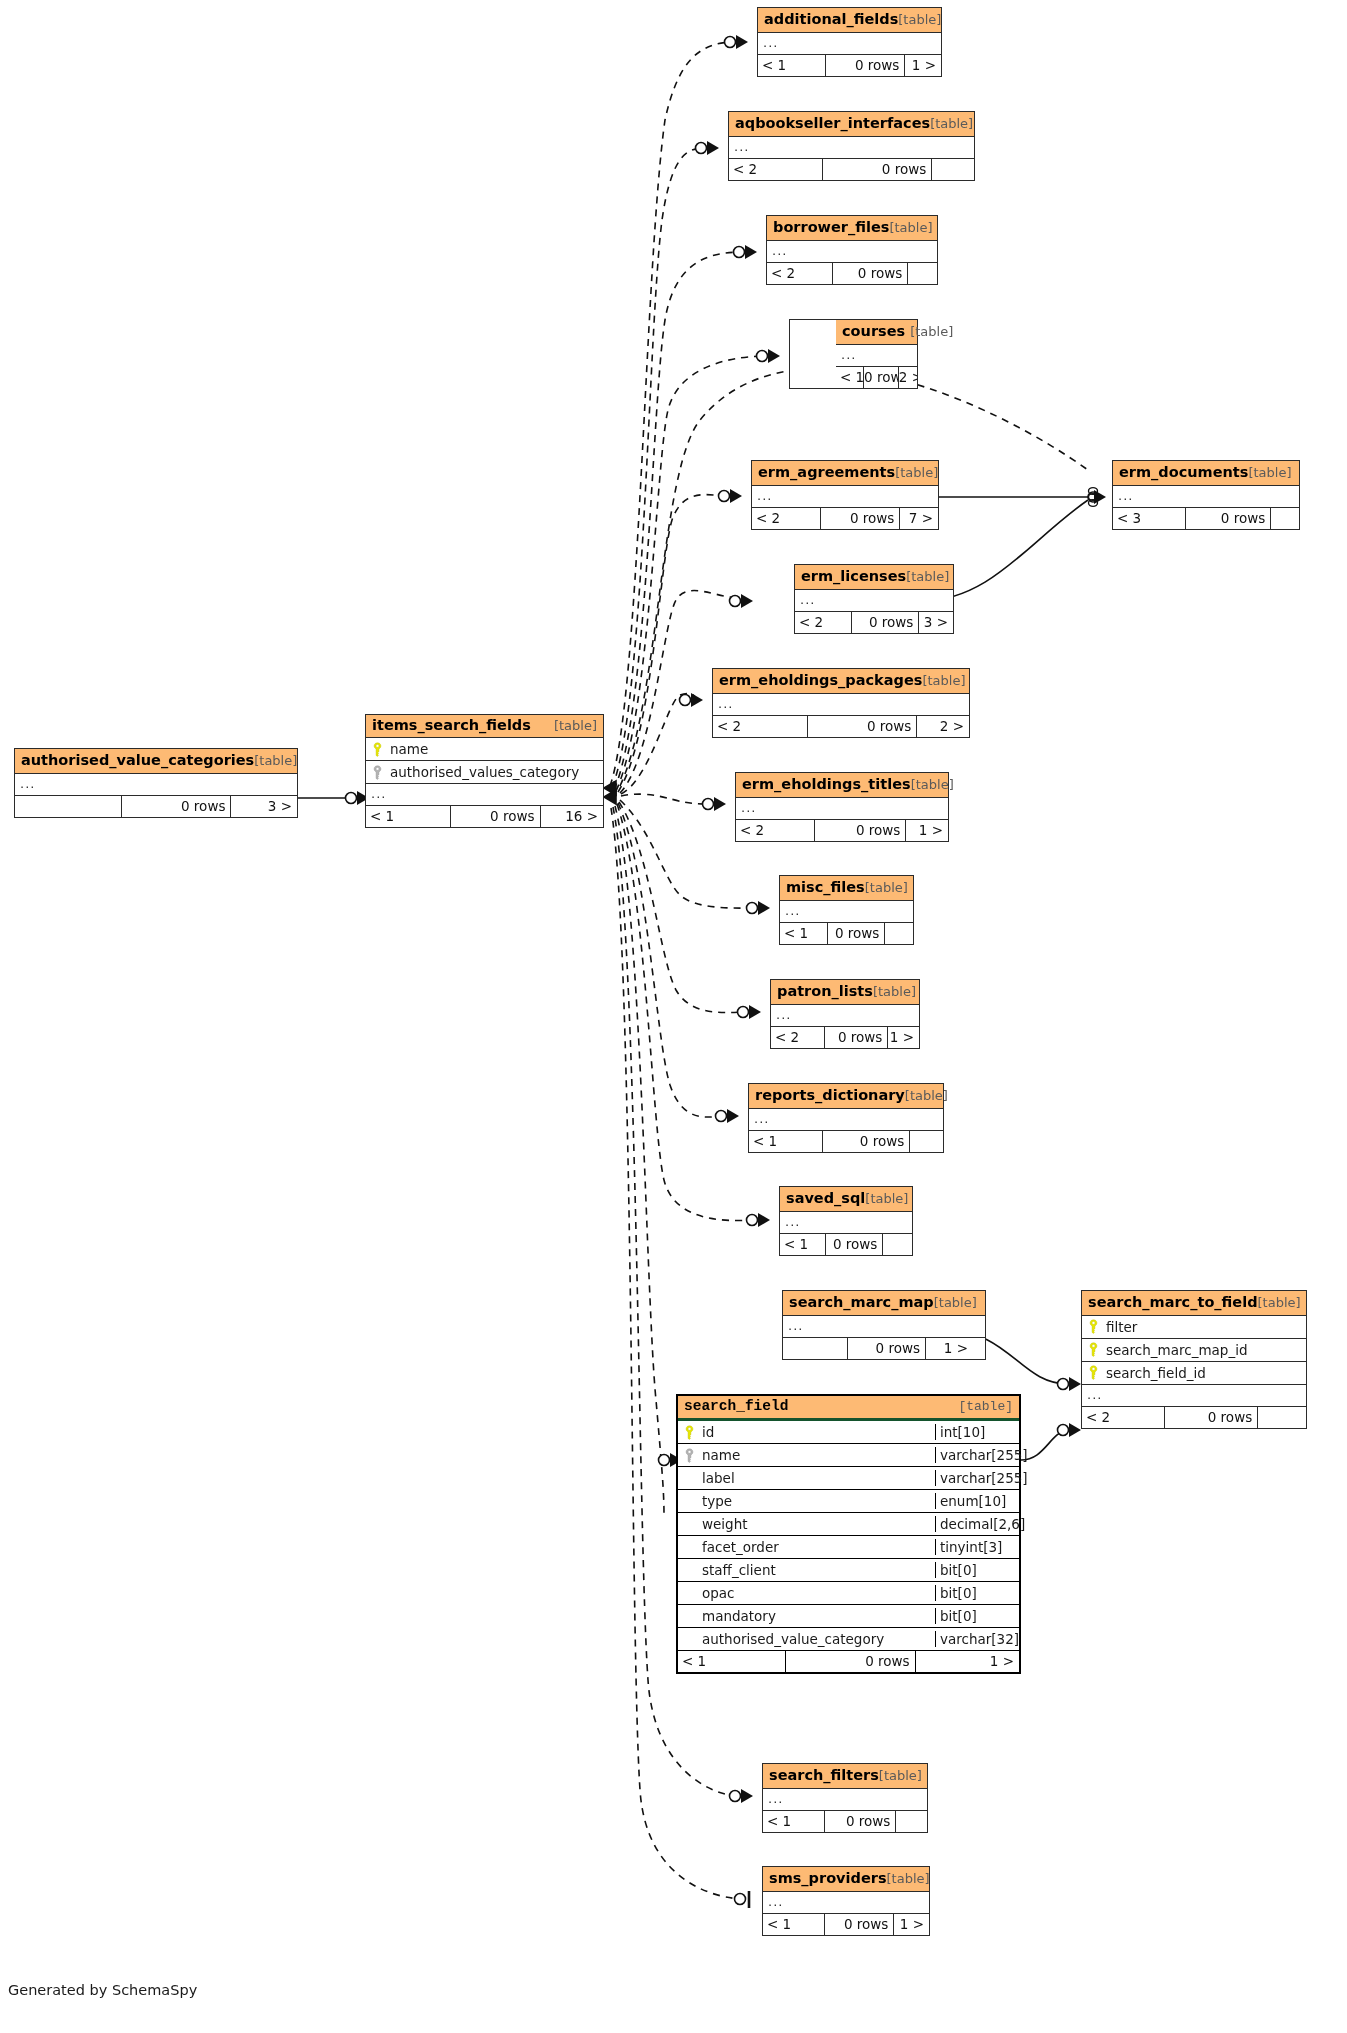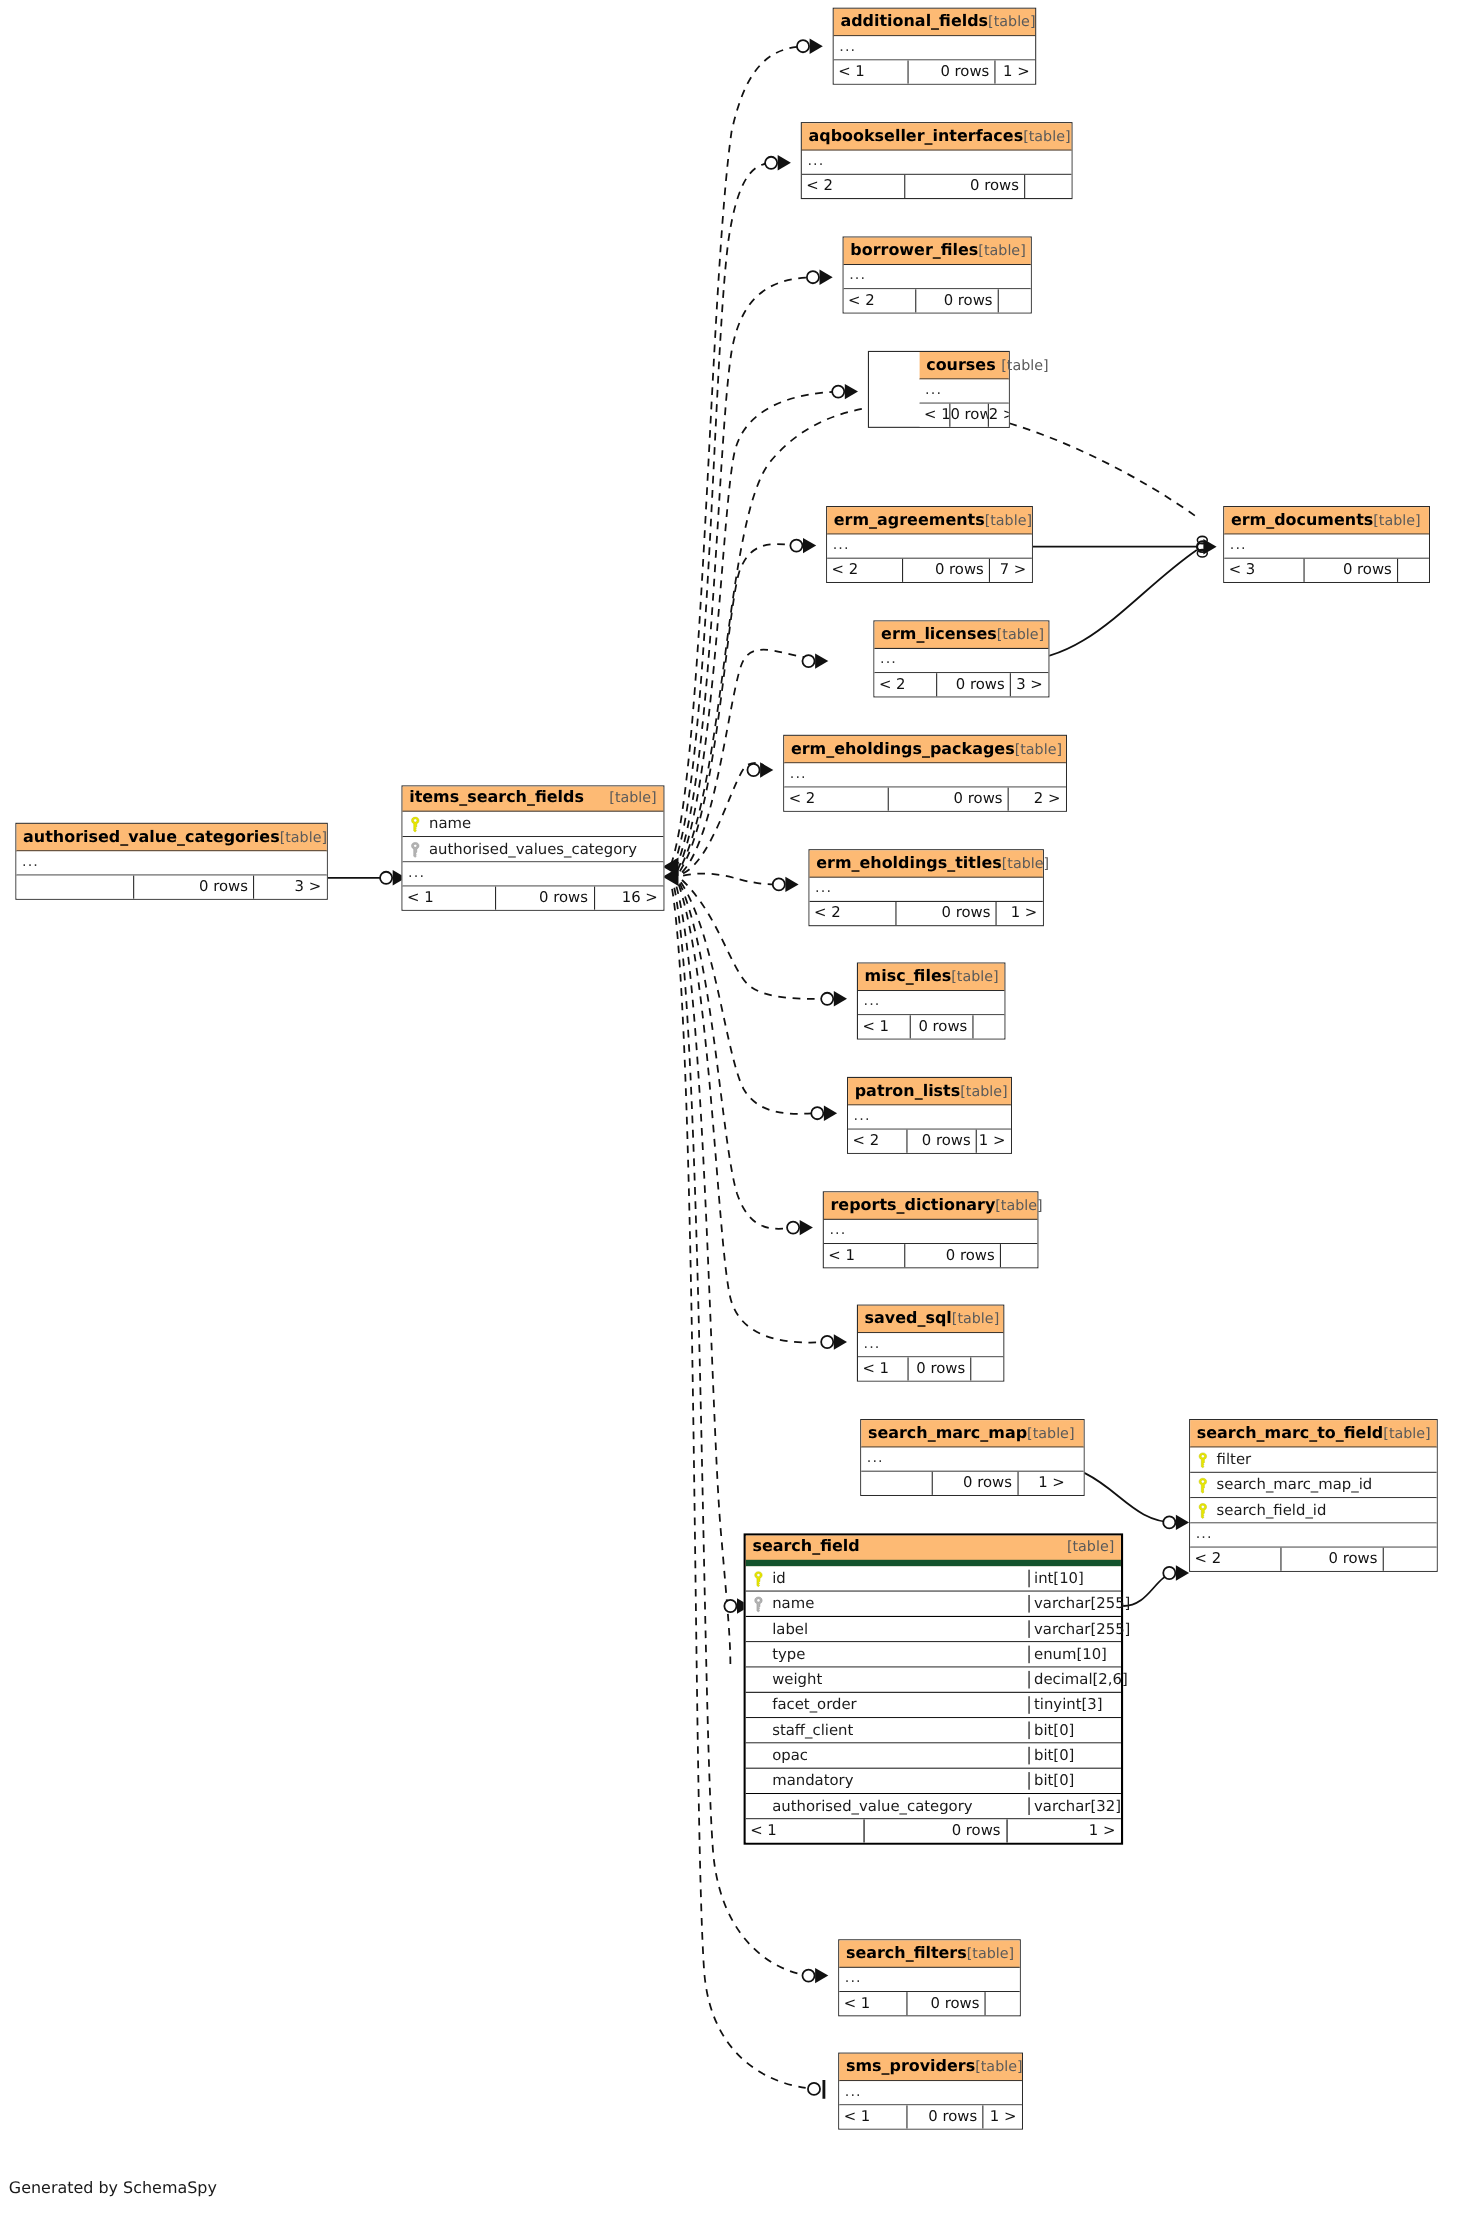--- a/index.html
+++ b/index.html
@@ -35,21 +35,22 @@
     border: 2px solid #000000;
   }
   .hdr {
     background: #fdba74;
     border-bottom: 1px solid #2b2b2b;
     padding: 3px 6px 4px 6px;
     white-space: nowrap;
     line-height: 1.05;
   }
   .tbl.focus .hdr {
-    border-bottom: 6px solid #14532d;
+    border-bottom: 3px solid #14532d;
+    font-family: Liberation Mono, monospace;
   }
   .hdr .tname {
     font-weight: bold;
     font-size: 14.5px;
     color: #000;
   }
   .hdr .ttype {
     font-size: 13px;
     color: #5a5a5a;
     font-weight: normal;

